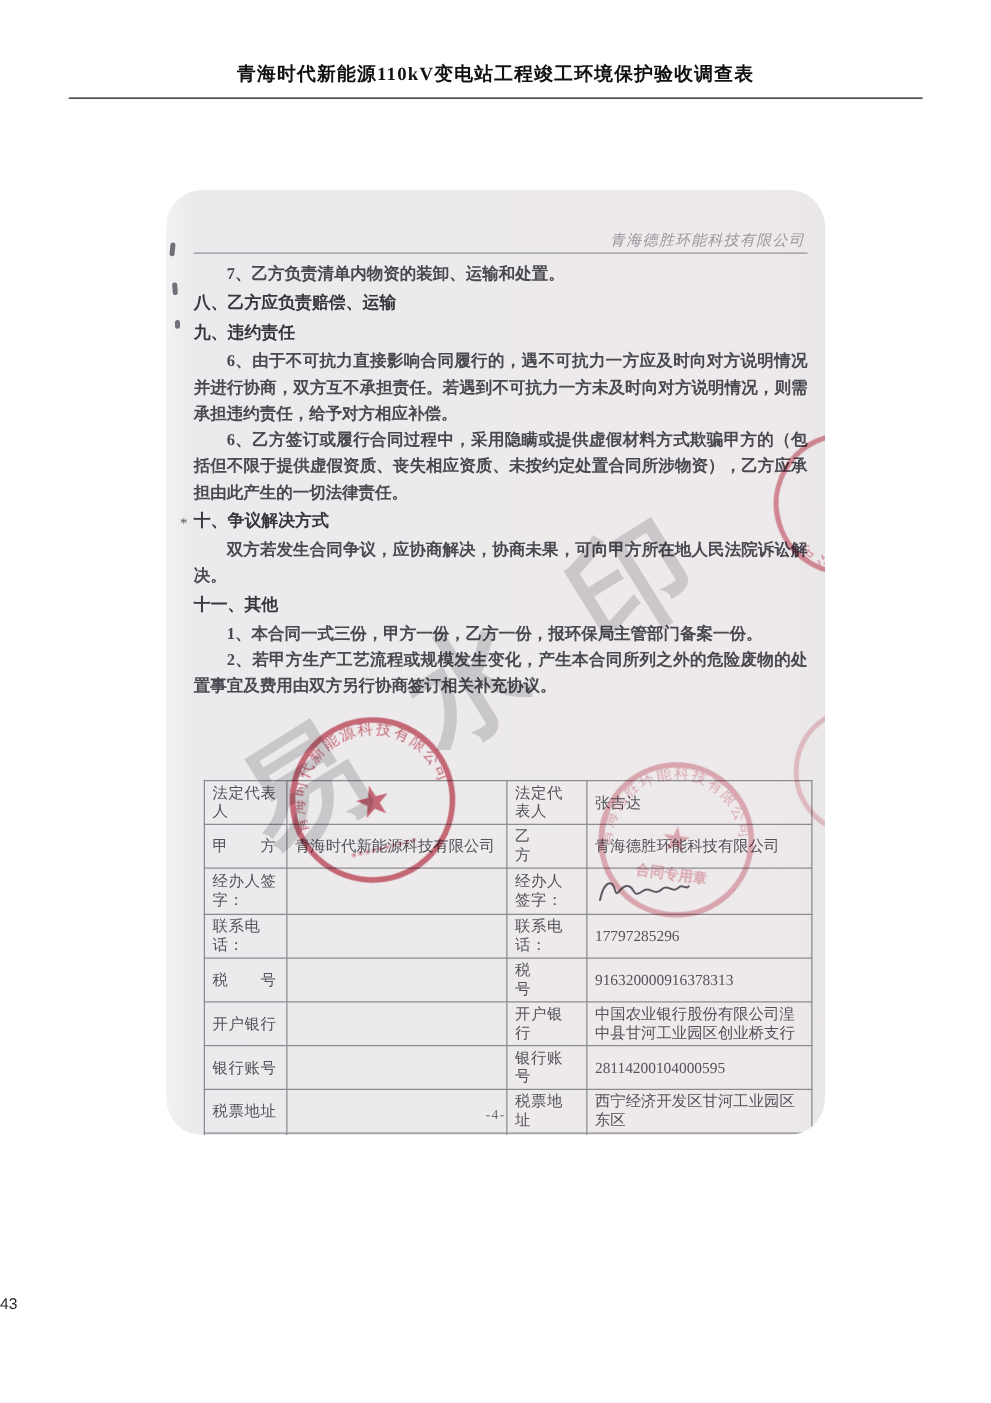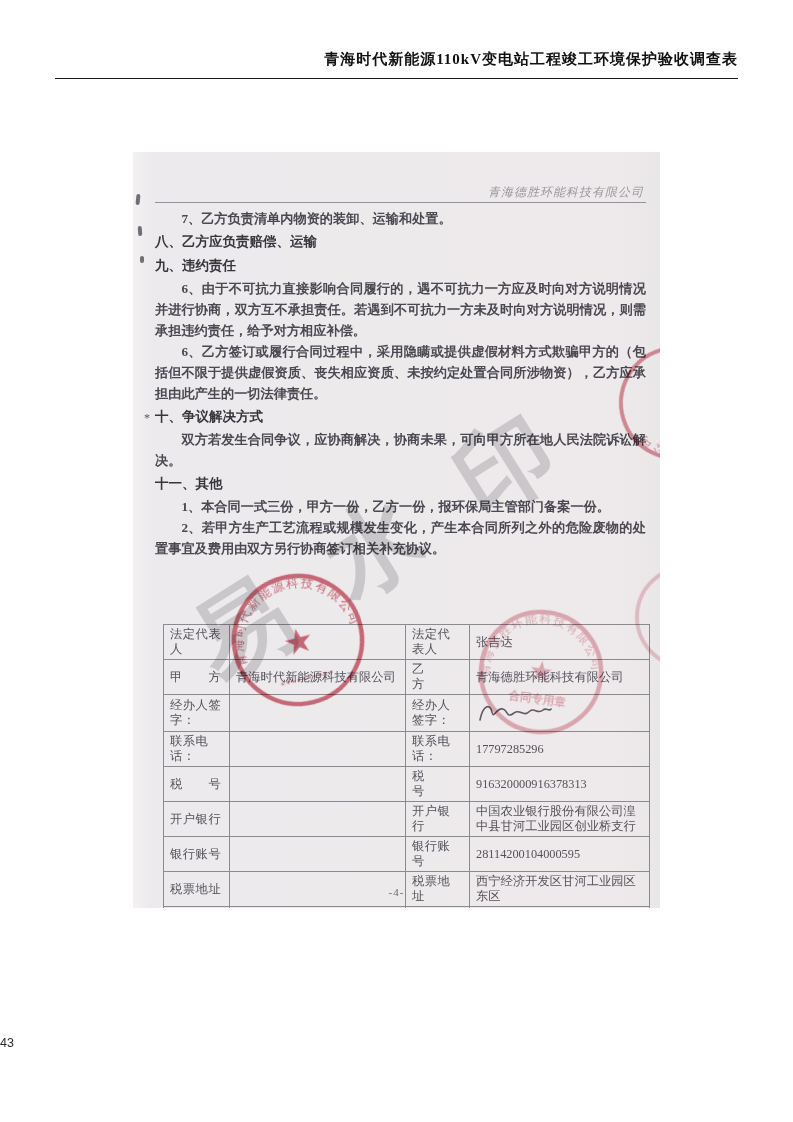--- a/index.html
+++ b/index.html
@@ -1,27 +1,27 @@
 <!DOCTYPE html>
 <html><head>
 <meta charset="utf-8">
 <style>
   html,body{margin:0;padding:0;background:#ffffff;}
   .page{position:relative;width:793px;height:1122px;background:#ffffff;overflow:hidden;
         font-family:"Liberation Serif","DejaVu Serif",serif;}
   
-  .report-header{position:absolute;left:55px;right:55px;top:50px;text-align:right;}
+  .report-header{position:absolute;left:55px;right:55px;top:50px;text-align:center;}
   .report-title{font-size:15px;font-weight:bold;color:#111;letter-spacing:1px;white-space:nowrap;}
   .report-rule{position:absolute;left:55px;right:55px;top:78px;border-top:1.5px solid #151515;}
   
   .scan{position:absolute;left:133px;top:152px;width:527px;height:756px;overflow:hidden;
         background:
           linear-gradient(90deg,#f3f1f2 0px,#eceaec 18px,#eeeaec 480px,#eae7e9 527px),
           #edeaec;
-        color:#47454c;}
+        color:#47454c;border-radius:29px;}
   .letterhead{position:absolute;right:16px;top:32px;font-size:12px;font-style:italic;
         color:#98969c;letter-spacing:1px;z-index:1;}
   .letterhead-rule{position:absolute;left:22px;right:14px;top:50px;border-bottom:1px solid #94929a;z-index:1;}
   .bind-mark{position:absolute;width:4px;background:#716f77;border-radius:2px;z-index:1;}
   
   .clauses{position:absolute;left:22px;right:14px;top:56px;z-index:1;font-size:13.2px;
         line-height:21px;text-align:justify;}
   .clauses .para{margin:0;text-indent:2em;color:#4a4850;font-weight:bold;}
   .clauses .heading{margin:2px 0 1px 0;font-weight:bold;color:#38363d;font-size:13.5px;line-height:22px;position:relative;}
   .clauses .heading .marker{position:absolute;left:-11px;top:1px;font-weight:normal;font-size:12px;color:#5a585f;}

